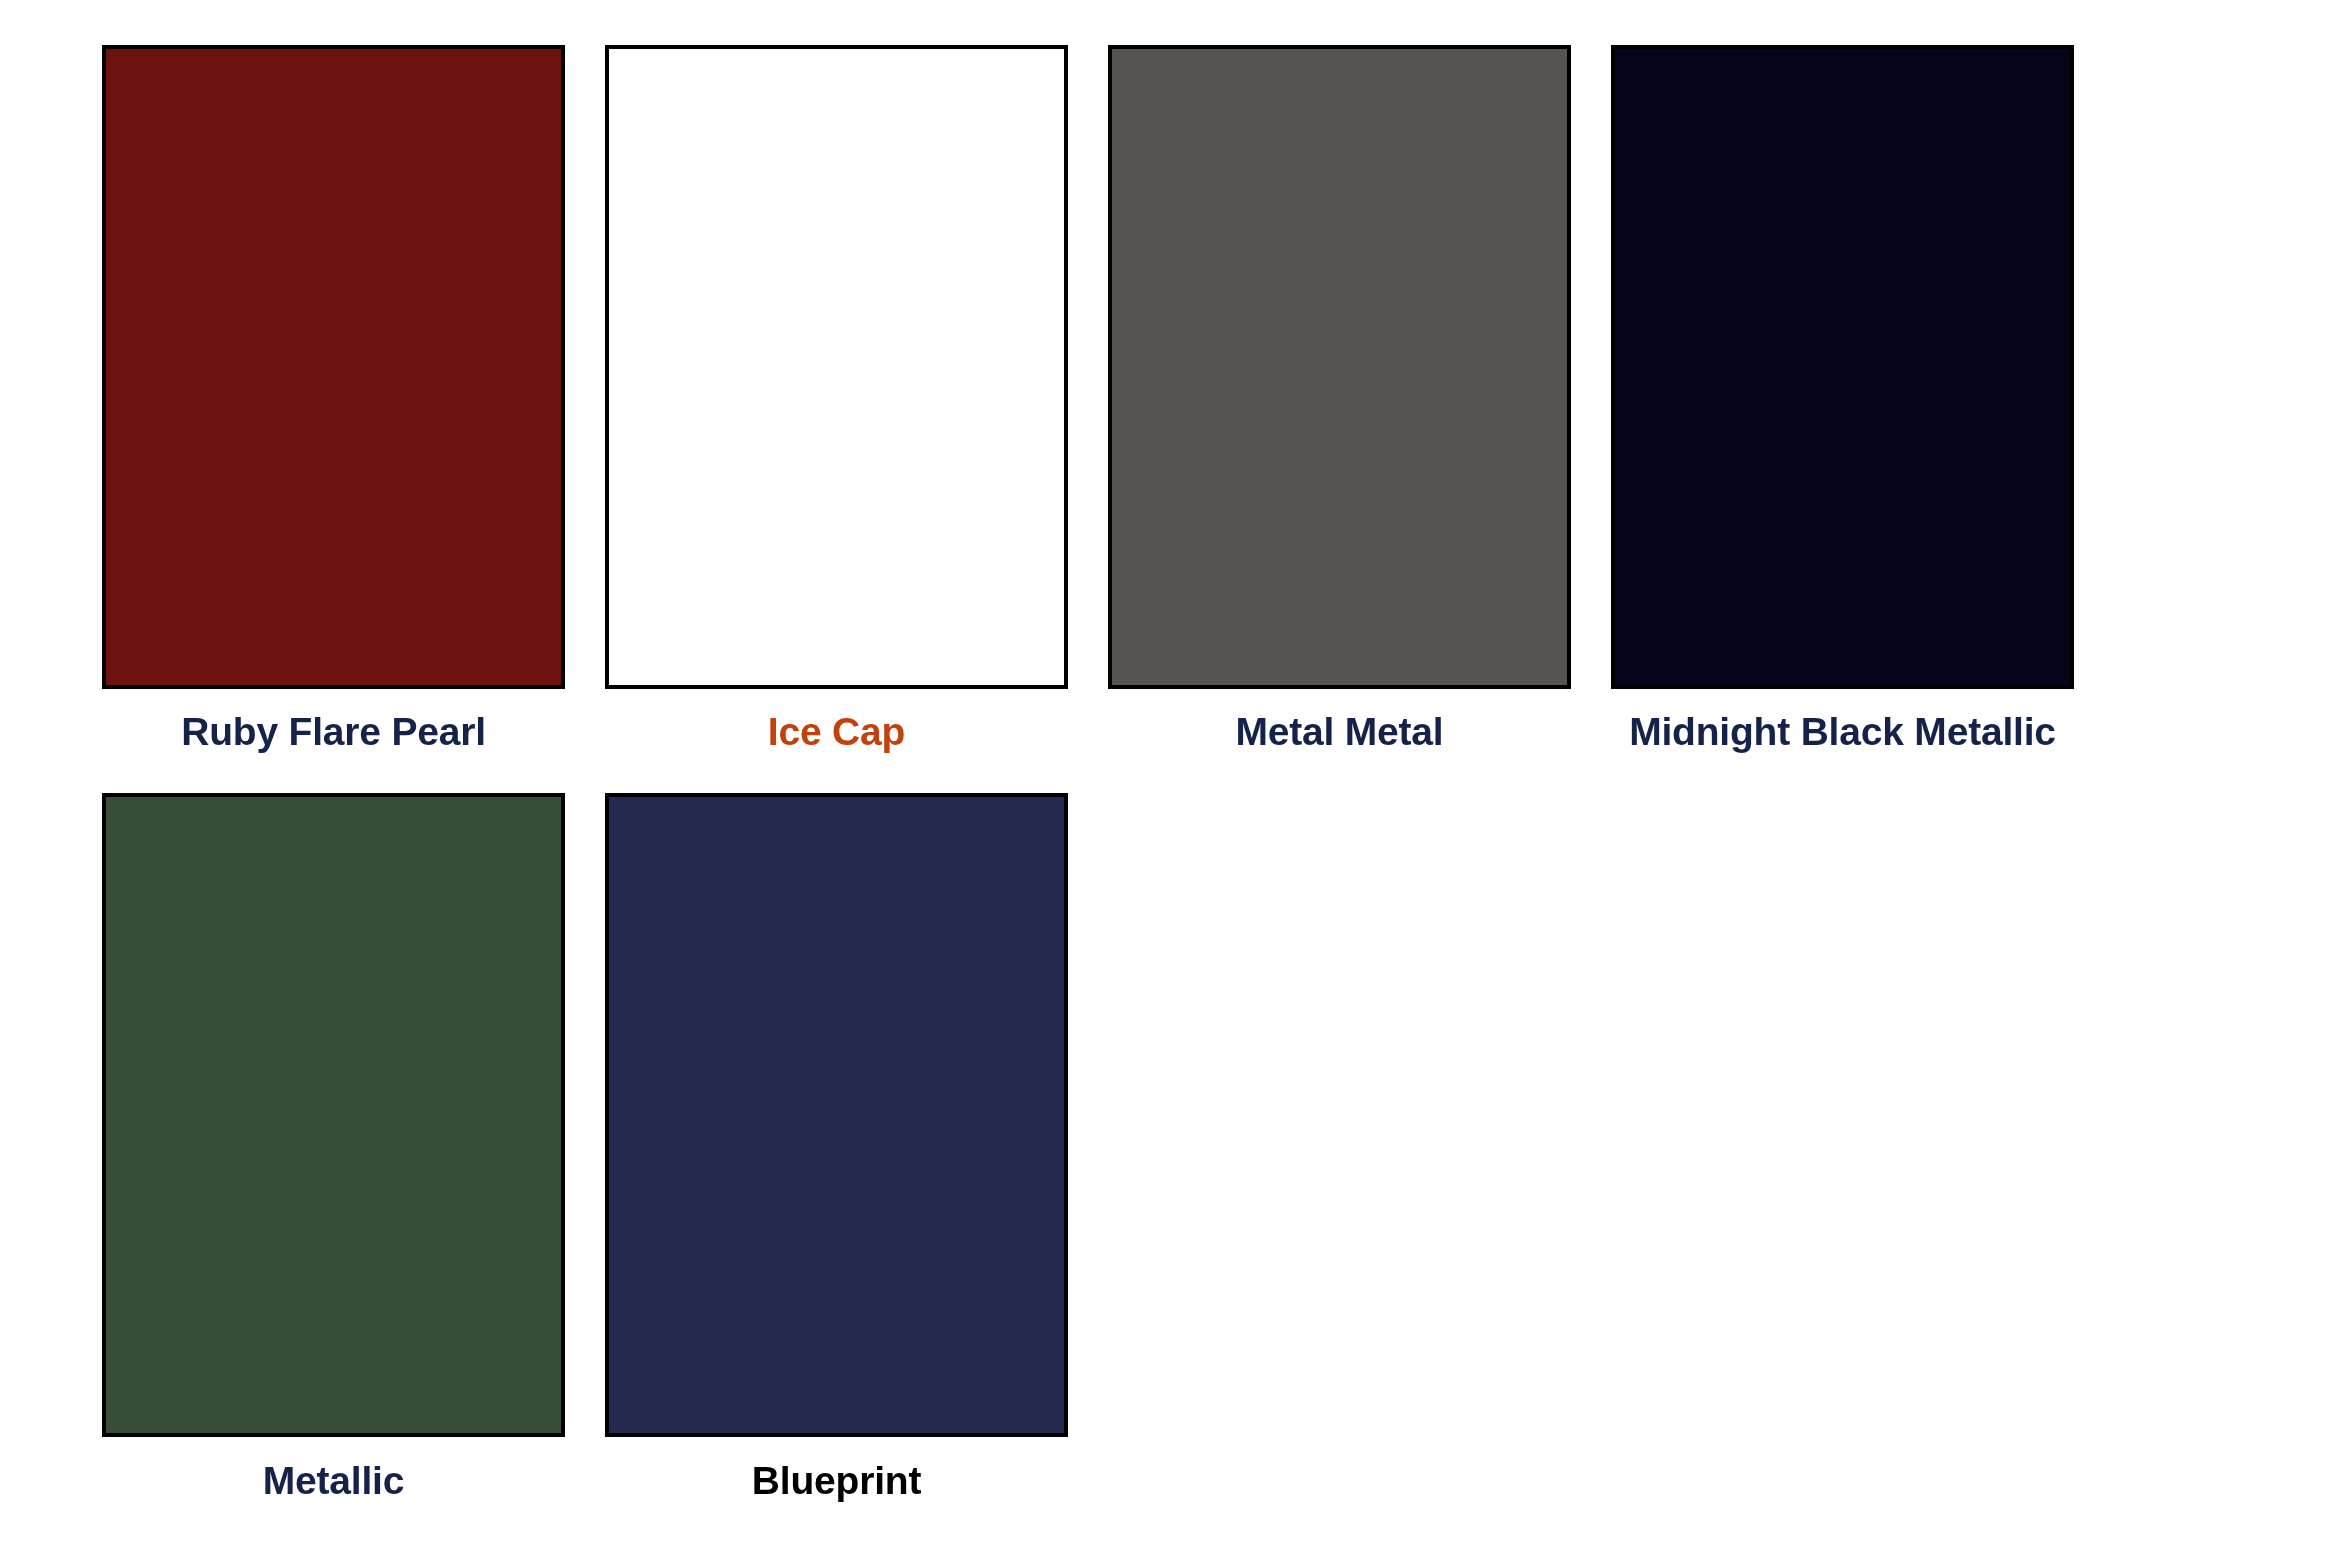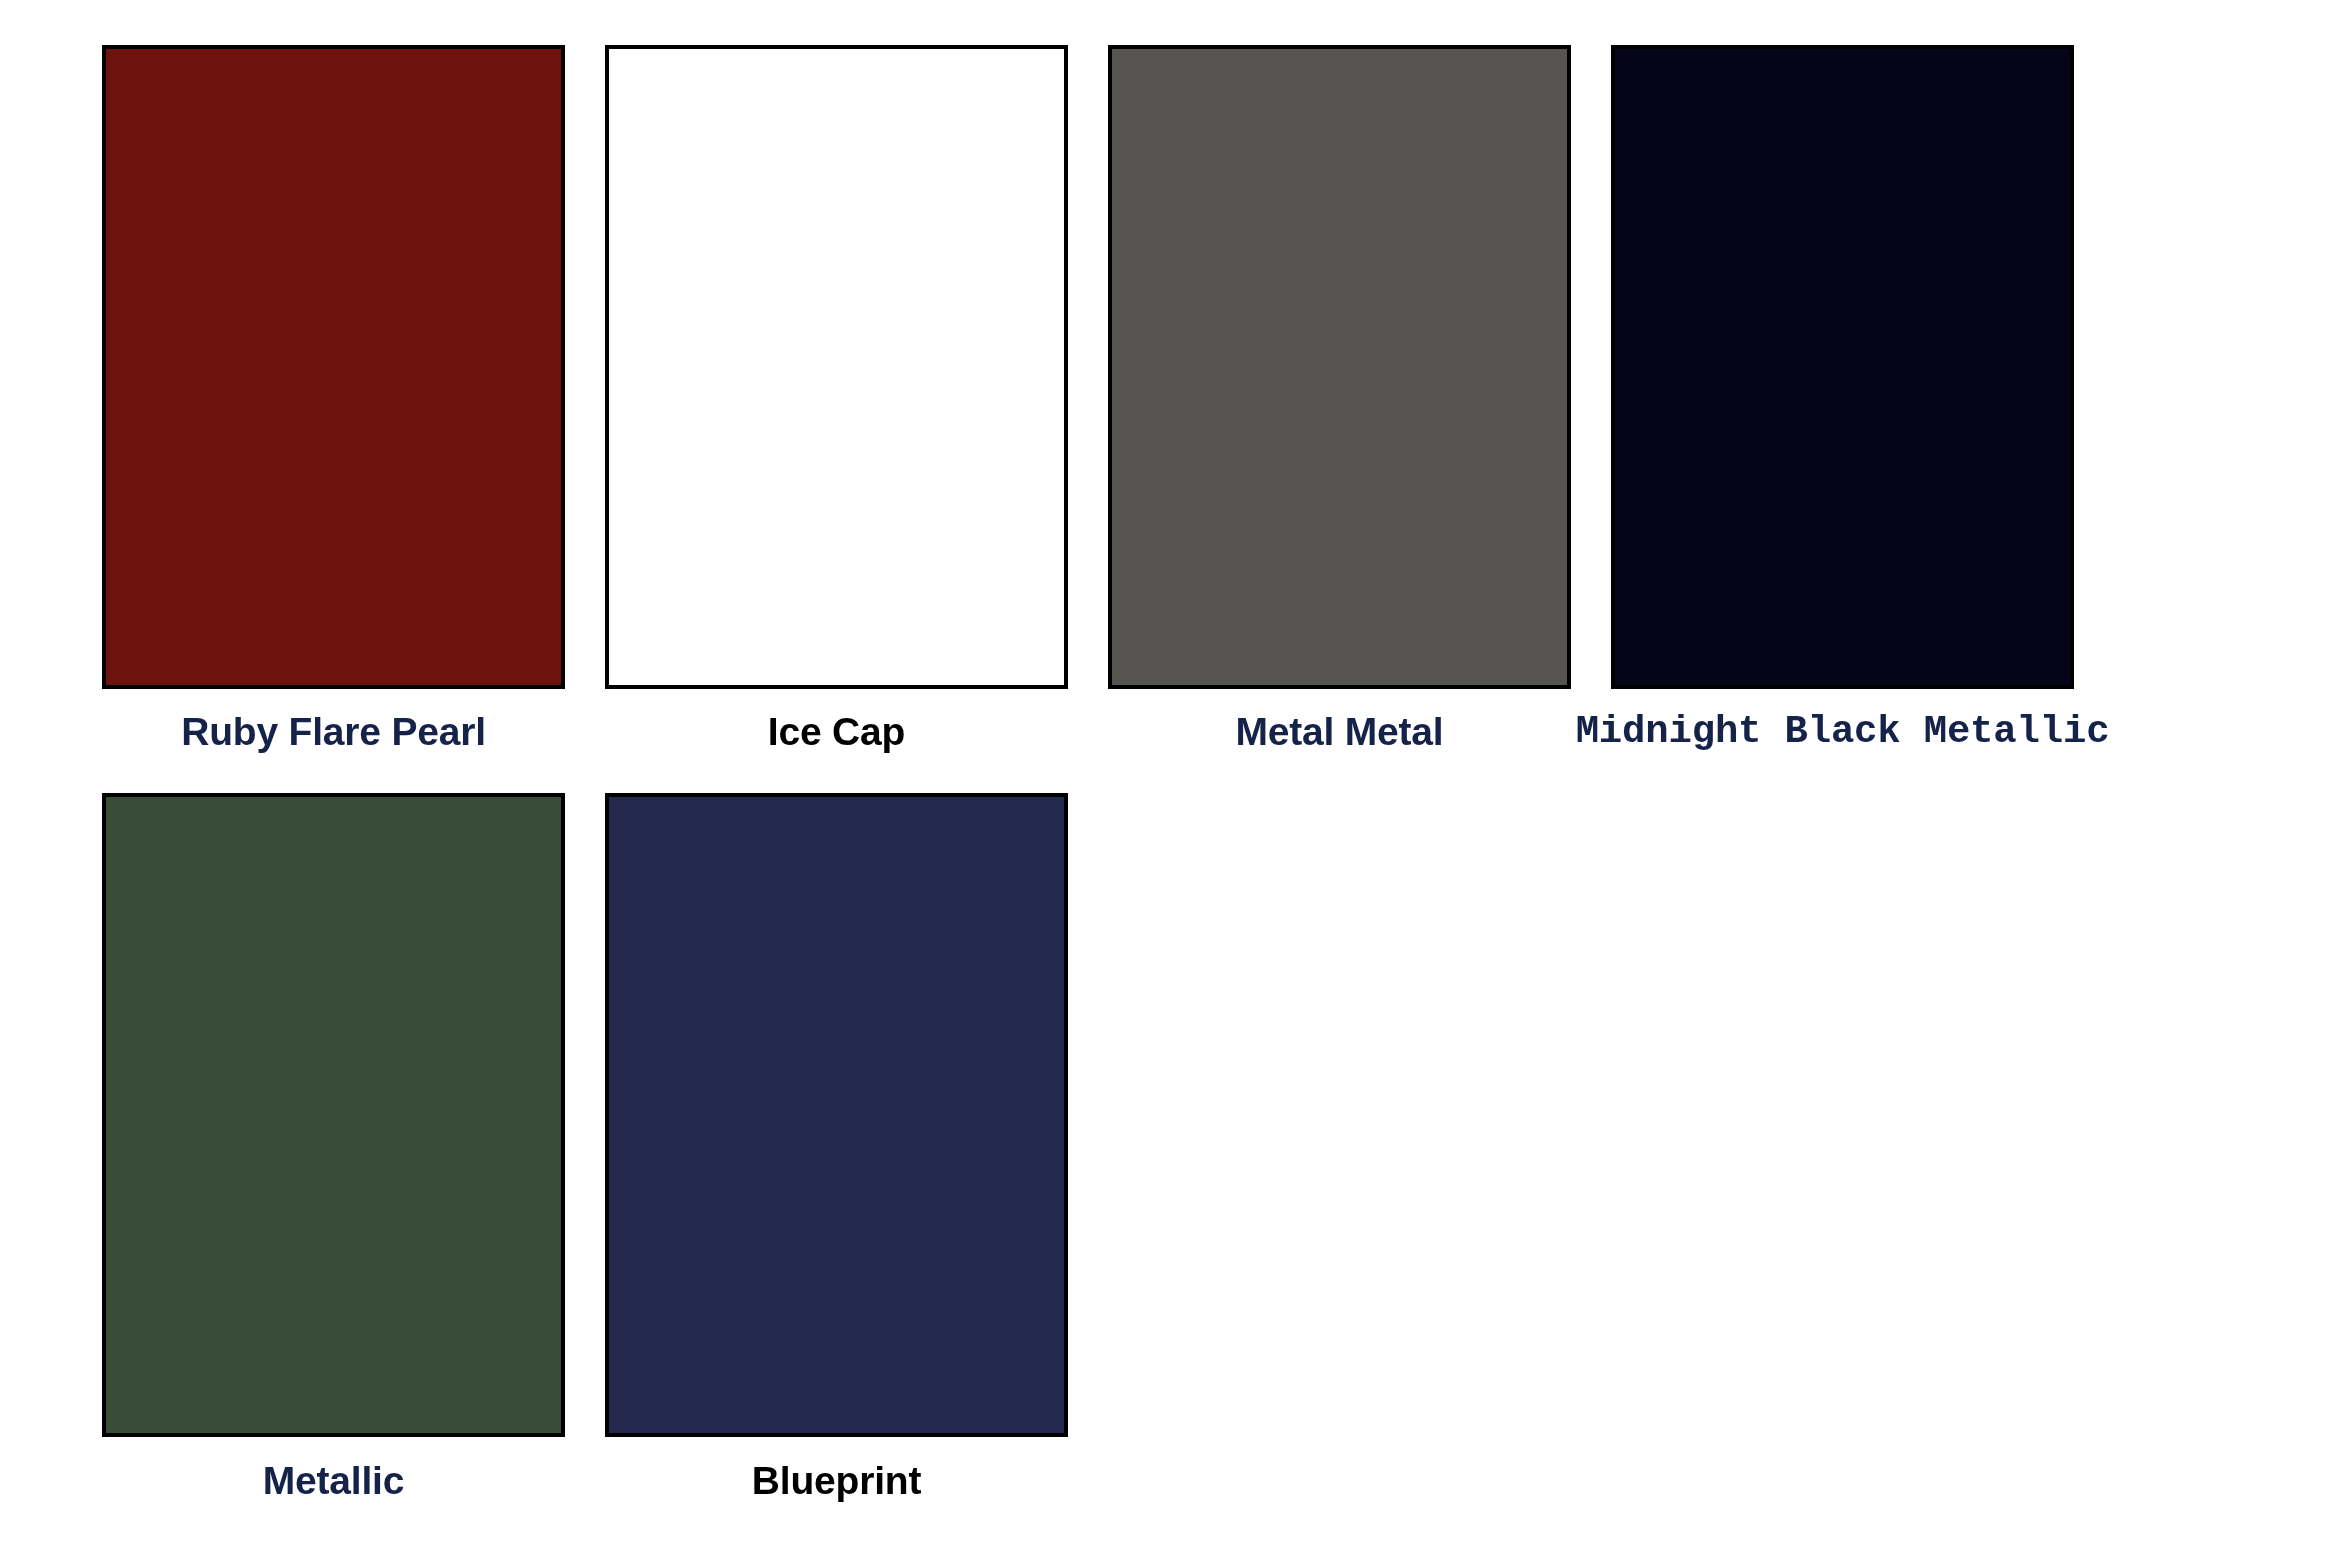--- a/index.html
+++ b/index.html
@@ -69,31 +69,31 @@
 <div id="palette-board" style="background: rgb(255, 255, 255);">
   <div class="swatch-grid">
 
     <div class="swatch-cell">
       <div class="swatch-chip" style="background-color: rgb(107, 19, 12); border-color: rgb(0, 0, 0);"></div>
       <div class="swatch-label" style="color: rgb(21, 35, 74);">Ruby Flare Pearl</div>
     </div>
 
     <div class="swatch-cell">
       <div class="swatch-chip" style="background-color: rgb(255, 255, 255); border-color: rgb(0, 0, 0);"></div>
-      <div class="swatch-label" style="color: #000000;">Ice Cap</div>
+      <div class="swatch-label" style="color: #c2410c;">Ice Cap</div>
     </div>
 
     <div class="swatch-cell">
       <div class="swatch-chip" style="background-color: rgb(86, 84, 80); border-color: rgb(0, 0, 0);"></div>
       <div class="swatch-label" style="color: rgb(21, 35, 74);">Metal Metal</div>
     </div>
 
     <div class="swatch-cell">
       <div class="swatch-chip" style="background-color: rgb(5, 5, 26); border-color: rgb(0, 0, 0);"></div>
-      <div class="swatch-label" style="color: rgb(21, 35, 74); font-family: Liberation Mono, monospace;">Midnight Black Metallic</div>
+      <div class="swatch-label" style="color: rgb(21, 35, 74);">Midnight Black Metallic</div>
     </div>
 
     <div class="swatch-cell">
       <div class="swatch-chip" style="background-color: rgb(56, 76, 56); border-color: rgb(0, 0, 0);"></div>
       <div class="swatch-label" style="color: rgb(21, 35, 74);">Metallic</div>
     </div>
 
     <div class="swatch-cell">
       <div class="swatch-chip" style="background-color: rgb(35, 42, 77); border-color: rgb(0, 0, 0);"></div>
       <div class="swatch-label" style="color: #000000;">Blueprint</div>

